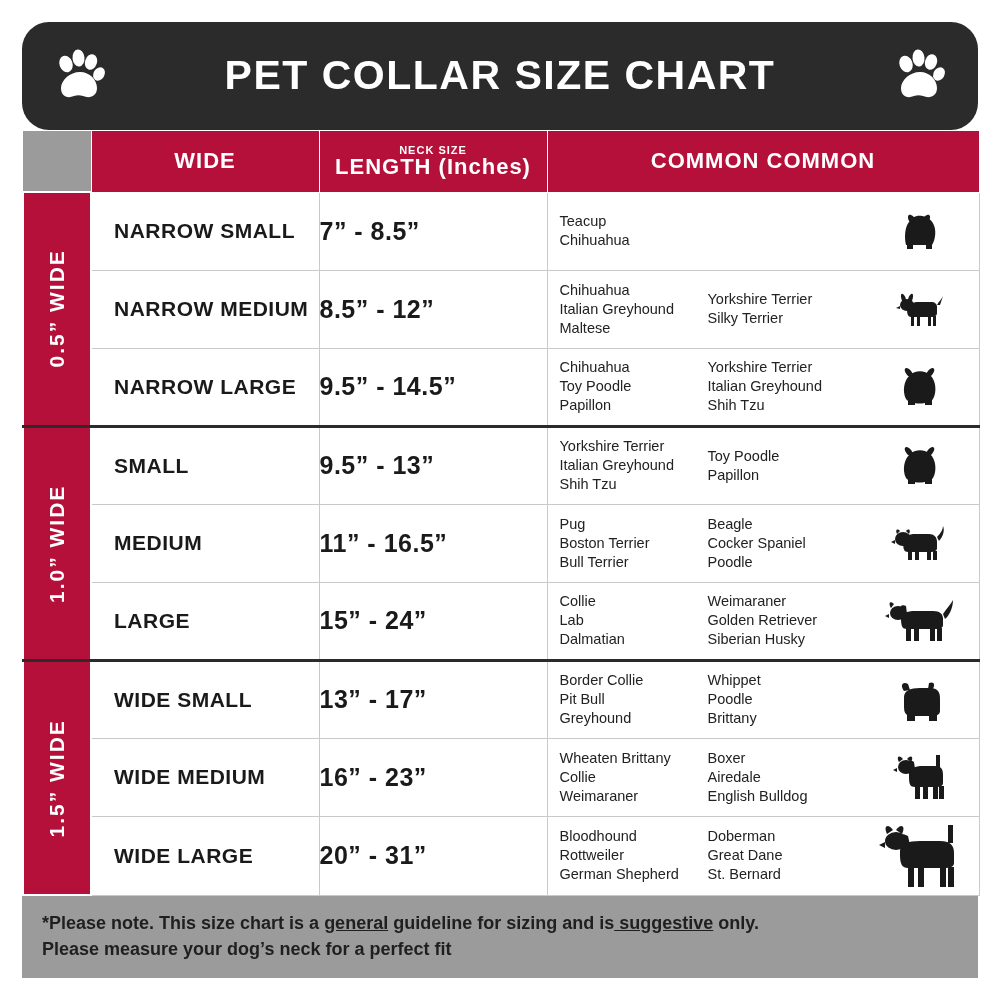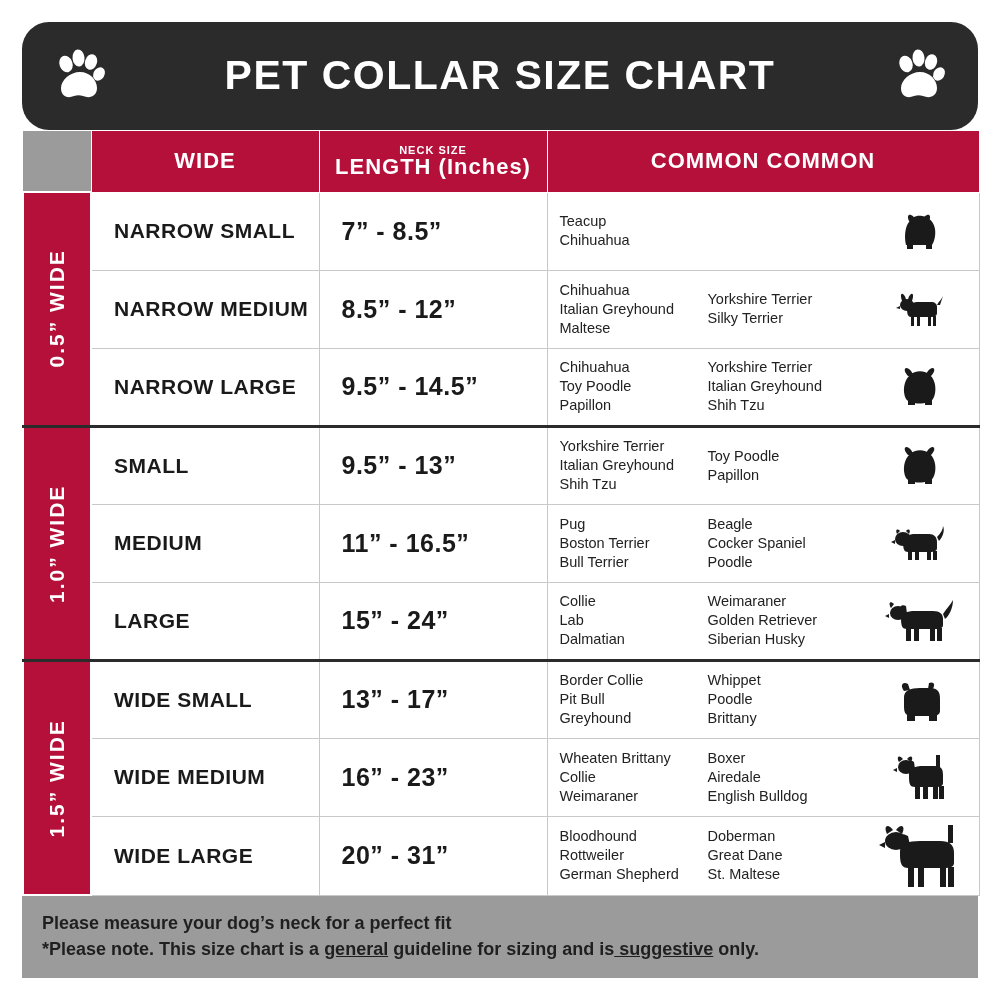--- a/index.html
+++ b/index.html
@@ -114,21 +114,20 @@
     font-size: 21px;
     font-weight: bold;
     color: #1a1a1a;
     padding-left: 22px;
     letter-spacing: 0.5px;
   }
   td.len {
     font-size: 25px;
     font-weight: bold;
     color: #1a1a1a;
-    padding-left: 22px;
     letter-spacing: 0.5px;
   }
   td.breeds { padding: 6px 4px 6px 12px; }
   .breed-cols {
     display: flex;
     align-items: center;
   }
   .breed-col {
     font-size: 14.5px;
     color: #222;
@@ -468,21 +467,21 @@
           <td class="breeds">
             <div class="breed-cols">
               <div class="breed-col col1">
                 <div>Bloodhound</div>
                 <div>Rottweiler</div>
                 <div>German Shepherd</div>
               </div>
               <div class="breed-col col2">
                 <div>Doberman</div>
                 <div>Great Dane</div>
-                <div>St. Maltese</div>
+                <div>St. Bernard</div>
               </div>
               <div class="breed-icon">
                 <svg width="84" height="66" viewBox="0 0 84 66">
                   <path d="M22 28 C22 21 30 18 42 18 L62 18 C72 18 76 22 76 30 L76 40 C76 44 72 45 66 45 L30 45 C24 45 22 41 22 32 Z" fill="#1a1a1a"></path>
                   <path d="M22 20 C20 13 24 9 30 13 L32 22 Z" fill="#1a1a1a"></path>
                   <rect x="70" y="2" width="5" height="18" fill="#1a1a1a"></rect>
                   <ellipse cx="18" cy="18" rx="11" ry="9" fill="#1a1a1a"></ellipse>
                   <path d="M9 11 C5 3 10 0 15 7 Z" fill="#1a1a1a"></path>
                   <path d="M24 11 C28 3 23 0 18 7 Z" fill="#1a1a1a"></path>
                   <path d="M7 19 L1 22 L7 25 Z" fill="#1a1a1a"></path>
@@ -494,17 +493,17 @@
               </div>
             </div>
           </td>
         </tr>
 
       </tbody>
     </table>
   </div>
 
   <div class="footer">
+    <div><span>*Please note. This size chart is a </span><u>general</u><span> guideline for sizing and is</span><u> suggestive</u><span> only.</span></div>
     <div>Please measure your dog’s neck for a perfect fit</div>
-    <div><span>*Please note. This size chart is a </span><u>general</u><span> guideline for sizing and is</span><u> suggestive</u><span> only.</span></div>
   </div>
 
 </div>
 
 </body></html>

